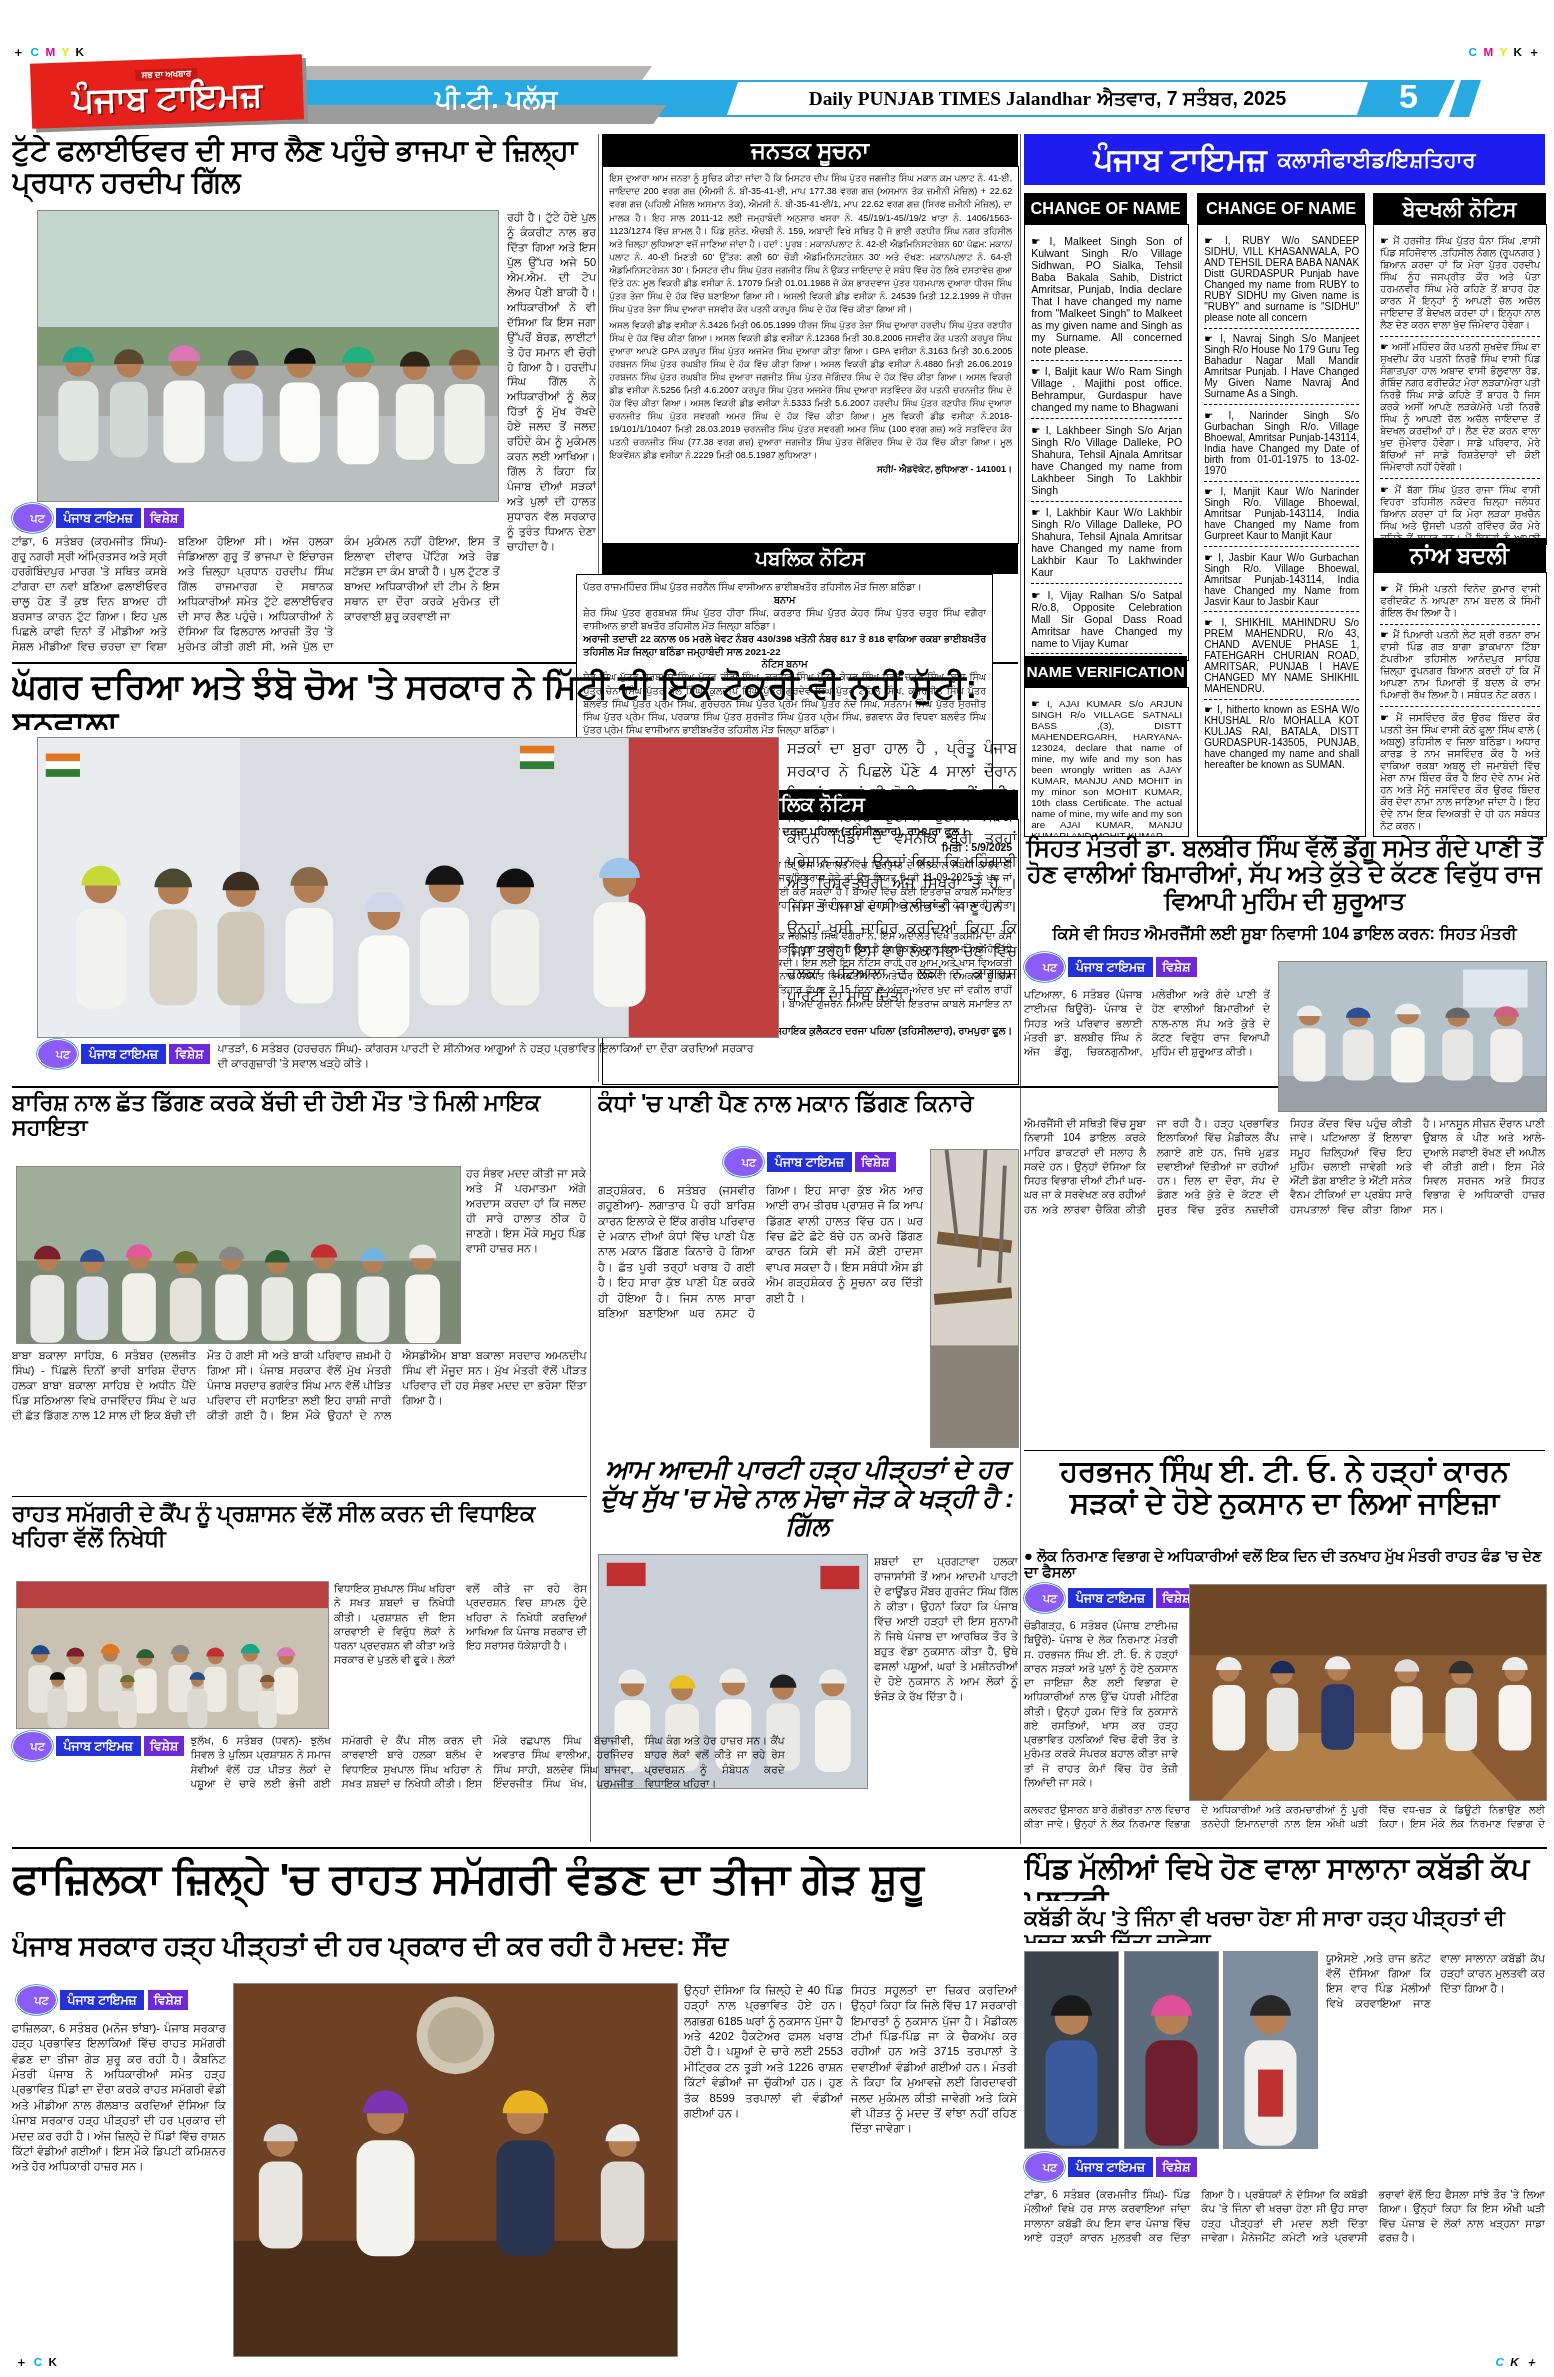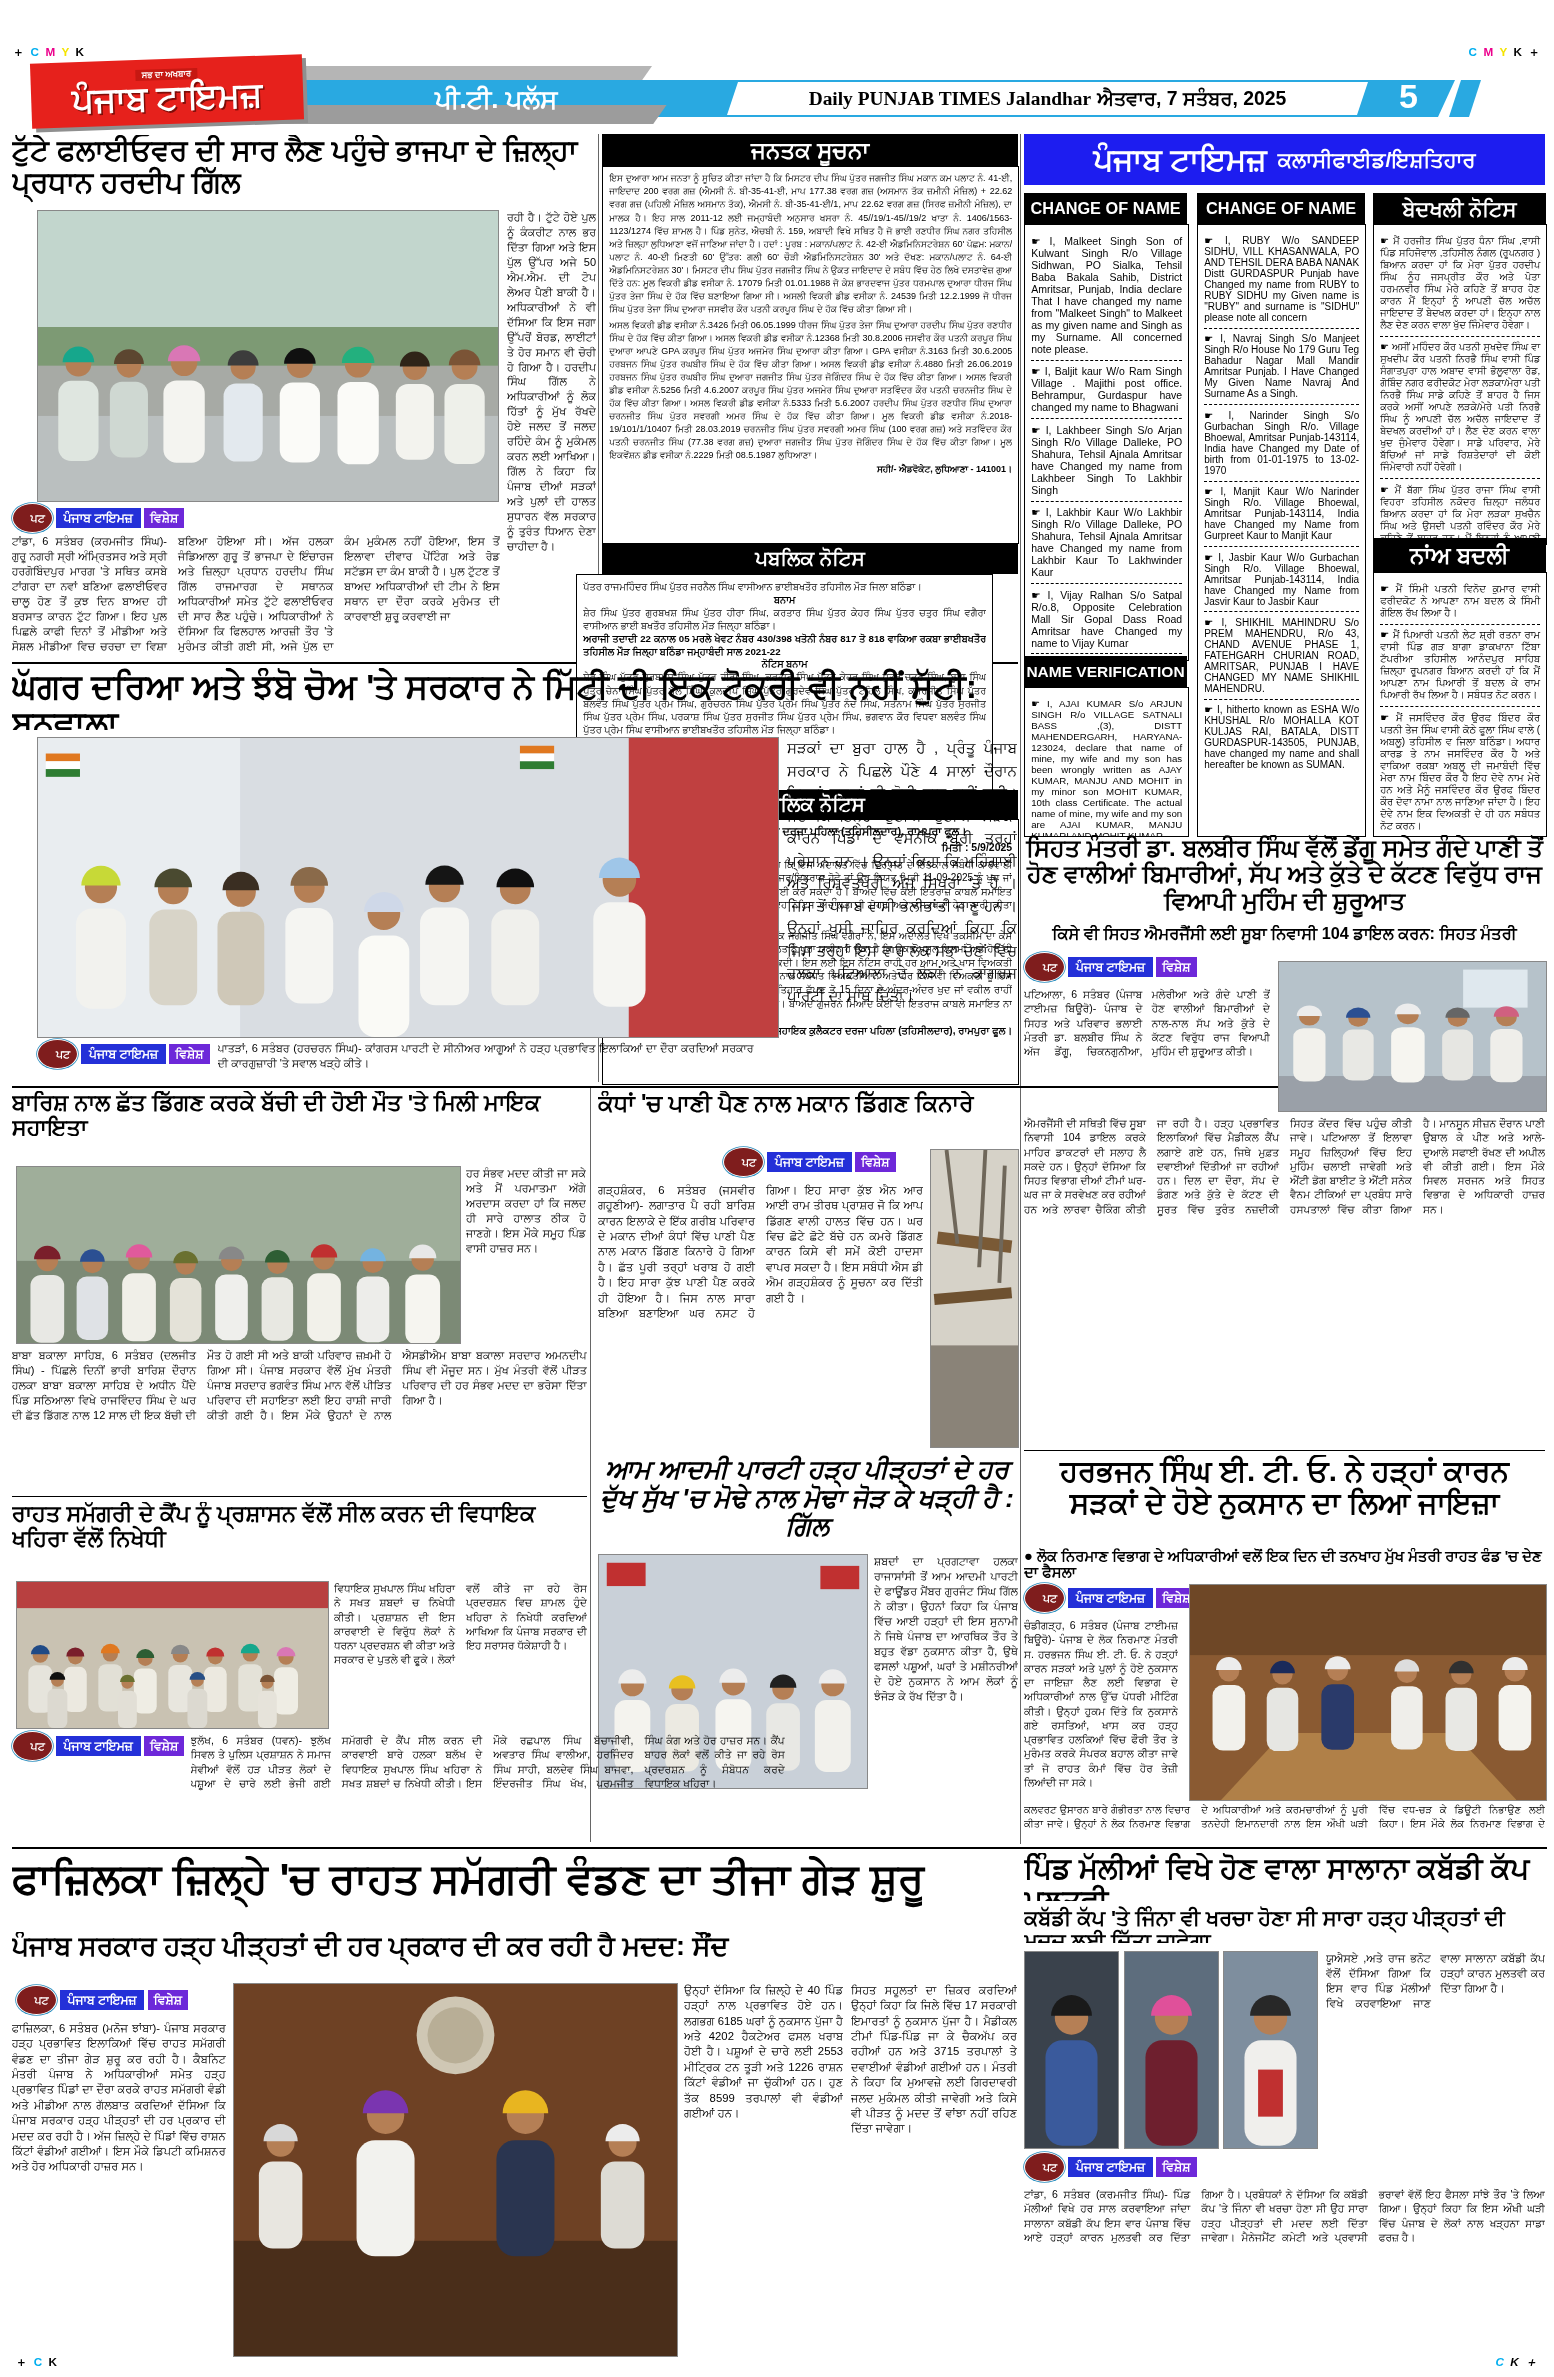--- a/index.html
+++ b/index.html
@@ -7,21 +7,21 @@
         font-family:"Liberation Sans","DejaVu Sans",sans-serif;color:#000;}
   .abs{position:absolute;}
   .hl{font-weight:bold;color:#000;line-height:1.1;overflow:hidden;}
   .body{font-size:11.3px;line-height:1.36;text-align:justify;overflow:hidden;}
   .bhead{background:#000;color:#fff;font-weight:bold;display:flex;align-items:center;justify-content:center;overflow:hidden;}
   .box{border:1.6px solid #000;padding:5.4px 6.2px;overflow:hidden;background:#fff;}
   .centry{border-bottom:0.8px dashed #000;padding:4.7px 0;text-align:justify;}
   .centry:last-child{border-bottom:none;}
   .centry::before{content:"☛ ";font-weight:bold;}
   .badge{display:flex;align-items:center;gap:3.1px;height:26.4px;}
-  .badge .circ{width:28px;height:28px;border-radius:50%;background:#7f1d1d;color:#fff;font-weight:bold;
+  .badge .circ{width:28px;height:28px;border-radius:50%;background:#8b5cf6;color:#fff;font-weight:bold;
                display:flex;align-items:center;justify-content:center;font-size:11px;flex:0 0 auto;border:1.6px solid #fff;box-shadow:0 0 0 0.8px #2a8fc0;padding-left:11px;}
   .badge .bb{background:#2430d8;color:#fff;font-weight:bold;font-size:12.4px;padding:3.1px 7.8px;white-space:nowrap;}
   .badge .rb{background:#6d28d9;color:#fff;font-weight:bold;font-size:12.4px;padding:3.1px 6.2px;white-space:nowrap;}
   .vrule{position:absolute;width:0.8px;background:#666;}
   .hrule{position:absolute;height:1.6px;background:#000;}
   .ph{display:block;width:100%;height:100%;}
   .phwrap{position:absolute;overflow:hidden;background:#ccc;border:0.8px solid #888;}
   .regs{font-weight:bold;font-size:11.7px;letter-spacing:1.6px;font-family:"Liberation Sans",sans-serif;}
   .regs .c{color:#00aeef}.regs .m{color:#ec008c}.regs .y{color:#f5e400}.regs .k{color:#000}
 </style>

